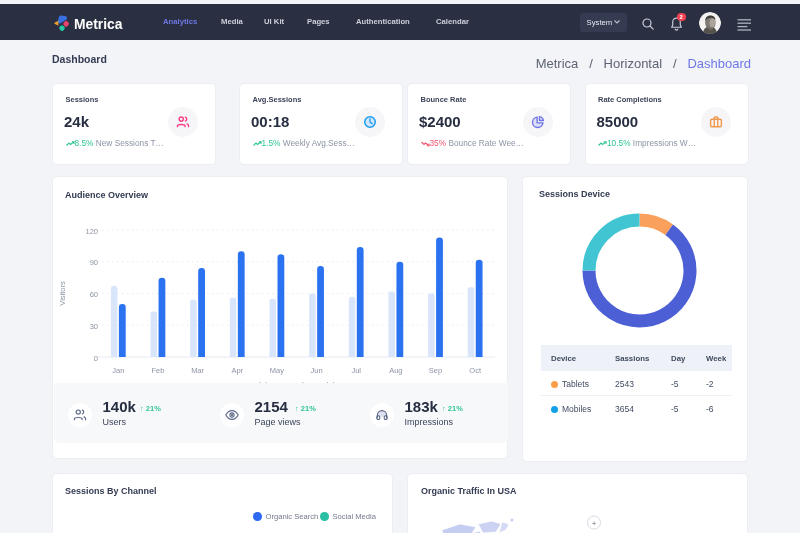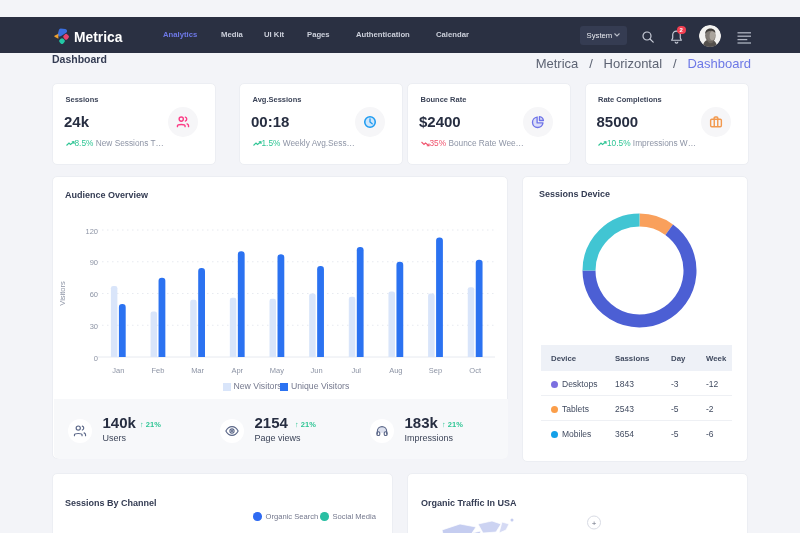--- a/index.html
+++ b/index.html
@@ -1,21 +1,21 @@
 <!DOCTYPE html>
 <html><head>
 <meta charset="utf-8">
 <style>
 * { margin:0; padding:0; box-sizing:border-box; }
 html,body { width:800px; height:533px; overflow:hidden; }
 body { font-family:"Liberation Sans", sans-serif; background:#f3f4f8; position:relative; }
 .abs { position:absolute; }
 .card { position:absolute; background:#fff; border:1px solid #eceef3; border-radius:5px; }
 
-#navbar { position:absolute; left:0; top:17px; width:800px; height:36px; background:#2a3042;padding-left:40px; }
+#navbar { position:absolute; left:0; top:4px; width:800px; height:36px; background:#2a3042;padding-left:40px; }
 #logo-text { position:absolute; left:74px; top:13px; color:#fff; font-size:13.8px; font-weight:700; }
 .navlink { position:absolute; top:12.5px; font-size:7.7px; font-weight:700; color:#ccd0db; }
 .navlink.active { color:#6d78e6; }
 #sysbtn { position:absolute; left:580px; top:9px; width:47px; height:19px; background:#353c52; border-radius:3px; color:#e8eaf0; font-size:7.7px; text-align:center; line-height:19px; }
 #avatar { position:absolute; left:698.5px; top:8px; width:22px; height:22px; border-radius:50%; overflow:hidden; }
 #badge { position:absolute; left:677px; top:8.5px; width:8.5px; height:8.5px; background:#f23f51; border-radius:50%; color:#fff; font-size:6px; text-align:center; line-height:8.5px; font-weight:700; }
 
 #pgtitle { position:absolute; left:52px; top:53px; font-size:10.5px; font-weight:700; color:#343c53; }
 #breadcrumb { position:absolute; right:49px; top:56px; font-size:13px; color:#5d6373; }
 #breadcrumb .bc-active { color:#6d78e6; }
@@ -25,28 +25,28 @@
 .scard .v { position:absolute; left:11px; top:30px; font-size:15px; font-weight:700; color:#272e41; line-height:15px; }
 .scard .ic { position:absolute; left:115px; top:23px; width:30px; height:30px; border-radius:50%; background:#f6f6f8; }
 .scard .ic svg { position:absolute; left:8px; top:8px; }
 .scard .sub { position:absolute; left:12.5px; top:54px; font-size:8.3px; color:#8d94a5; white-space:nowrap; }
 .scard .sub svg { vertical-align:-1px; }
 .green { color:#2ec594; }
 .red { color:#f0536d; }
 
 .ptitle { position:absolute; left:12px; top:12.5px; font-size:9px; font-weight:700; color:#343c53; }
 #panel-device .ptitle { left:16px; top:12px; }
-#panel-channel .ptitle, #panel-organic .ptitle { top:11.5px;margin-top:12px; }
+#panel-channel .ptitle, #panel-organic .ptitle { top:11.5px; }
 #panel-organic .ptitle { left:13px; }
 #panel-audience { left:52px; top:176px; width:456px; height:283px; }
 #panel-device { left:522px; top:176px; width:226px; height:286px; }
 #panel-channel { left:52px; top:473px; width:341px; height:80px; }
 #panel-organic { left:407px; top:473px; width:341px; height:80px; }
 
-#statsrow { position:absolute; left:1px; top:222px; width:454px; height:60px; background:#f7f8fa; border-radius:0 0 5px 5px;text-align:center; }
+#statsrow { position:absolute; left:1px; top:206px; width:454px; height:60px; background:#f7f8fa; border-radius:0 0 5px 5px;text-align:center; }
 .stat { position:absolute; top:0; height:60px; }
 .stat .circ { position:absolute; left:0px; top:20px; width:24px; height:24px; background:#fff; border-radius:50%; }
 .stat .num { position:absolute; left:34.5px; top:16px; font-size:15px; font-weight:700; color:#272e41; line-height:15px; }
 .stat .pct { position:absolute; top:20.5px; font-size:7.5px; font-weight:700; color:#2ec594; }
 .stat .lbl { position:absolute; left:34.5px; top:34px; font-size:9px; color:#3c4458; }
 
 #dtable { position:absolute; left:18px; top:168px; width:191px; font-size:8.5px; color:#414b60; }
 #dtable .hrow { background:#eef1f7; height:26px; font-weight:700; font-size:7.8px; }
 #dtable .row { height:25px; border-bottom:1px solid #eef0f4; }
 #dtable .c1 { position:absolute; left:10px; }
@@ -261,26 +261,20 @@
     </g>
   </svg>
   <div id="dtable">
     <div class="hrow" style="position:relative">
         <span class="c1" style="top:9px">Device</span>
         <span class="c2" style="top:9px">Sassions</span>
         <span class="c3" style="top:9px">Day</span>
         <span class="c4" style="top:9px">Week</span>
       </div>
     <div class="row" style="position:relative">
-        <span class="c1" style="top:8px"><span class="dot" style="background:#7b6fe0"></span>Desktops</span>
-        <span class="c2" style="top:8px">1843</span>
-        <span class="c3" style="top:8px">-3</span>
-        <span class="c4" style="top:8px">-12</span>
-      </div>
-    <div class="row" style="position:relative">
         <span class="c1" style="top:8px"><span class="dot" style="background:#fb9e49"></span>Tablets</span>
         <span class="c2" style="top:8px">2543</span>
         <span class="c3" style="top:8px">-5</span>
         <span class="c4" style="top:8px">-2</span>
       </div>
     <div class="row" style="position:relative;border-bottom:none">
         <span class="c1" style="top:8px"><span class="dot" style="background:#13a0e8"></span>Mobiles</span>
         <span class="c2" style="top:8px">3654</span>
         <span class="c3" style="top:8px">-5</span>
         <span class="c4" style="top:8px">-6</span>

